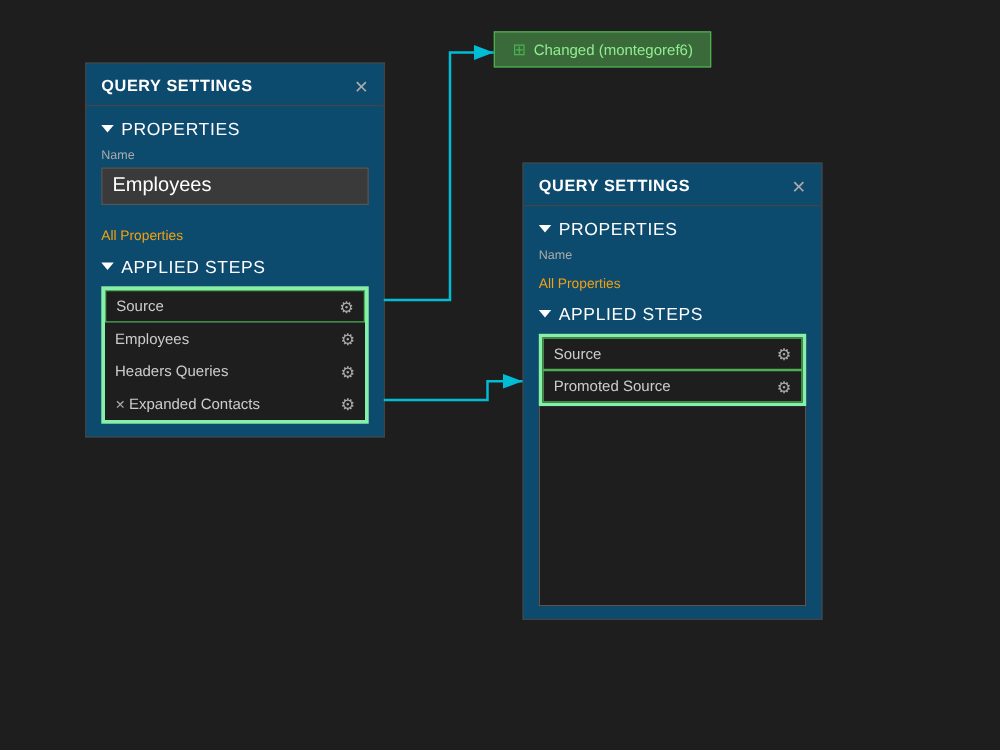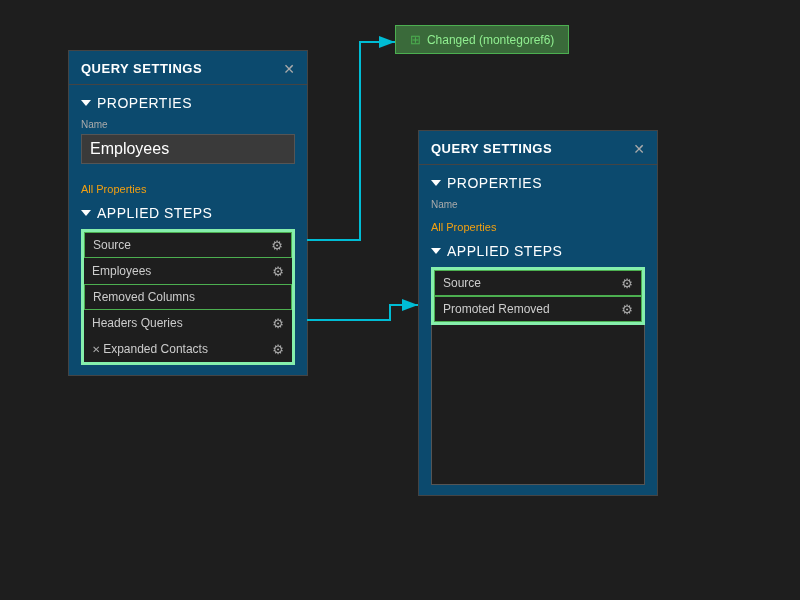--- a/index.html
+++ b/index.html
@@ -196,23 +196,20 @@
       </div>
       <div class="step-list" id="left-step-list">
           <div class="step-item active">
             <span class="step-name">Source</span>
             <span class="gear-icon">⚙</span>
           </div>
           <div class="step-item">
             <span class="step-name">Employees</span>
             <span class="gear-icon">⚙</span>
           </div>
-          <div class="step-item active">
-            <span class="step-name">Removed Columns</span>
-          </div>
           <div class="step-item">
             <span class="step-name">Headers Queries</span>
             <span class="gear-icon">⚙</span>
           </div>
           <div class="step-item">
             <span class="step-name with-x">Expanded Contacts</span>
             <span class="gear-icon">⚙</span>
           </div>
         </div>
     </div>
@@ -236,21 +233,21 @@
       <div class="section-header">
         <span class="triangle"></span>
         <span class="section-title">APPLIED STEPS</span>
       </div>
       <div class="step-list" id="right-step-list">
       <div class="step-item active">
             <span class="step-name">Source</span>
             <span class="gear-icon">⚙</span>
           </div>
           <div class="step-item active">
-            <span class="step-name">Promoted Removed</span>
+            <span class="step-name">Promoted Source</span>
             <span class="gear-icon">⚙</span>
           </div>
         </div>
 
       <div style="background:#1e1e1e; border:1px solid #555; border-top:none; height:160px;"></div>
     </div>
   </div>
 </div>
 
 <svg class="arrows-svg">

